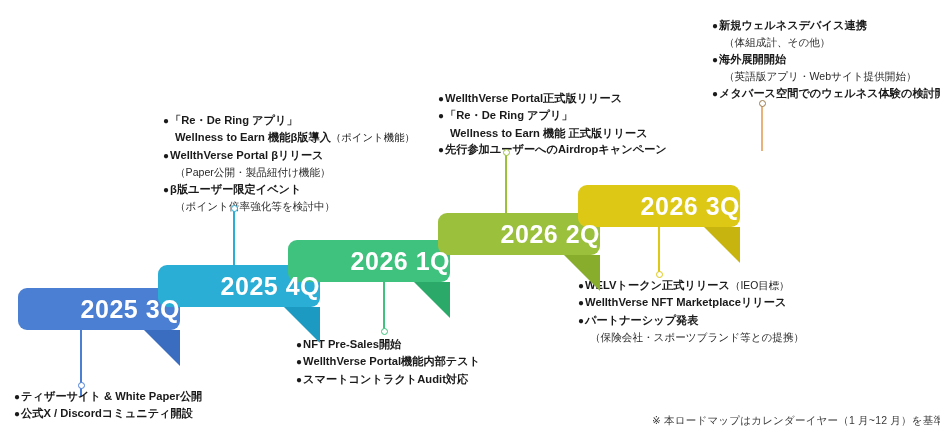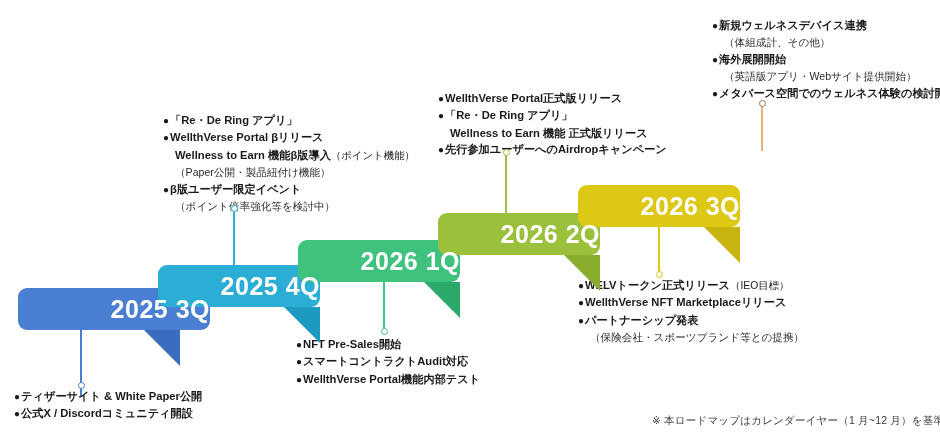--- a/index.html
+++ b/index.html
@@ -156,42 +156,42 @@
   <div class="connector" style="left:505px; top:152px; height:62px; background:#9bc03c;"></div>
   <div class="connector-dot" style="left:502.5px; top:149px; border:1.4px solid #9bc03c;"></div>
 
   <div class="connector" style="left:658px; top:225px; height:50px; background:#ddc816;"></div>
   <div class="connector-dot" style="left:655.5px; top:271px; border:1.4px solid #ddc816;"></div>
 
   <div class="connector" style="left:761px; top:103px; height:48px; background:#e8b27a;"></div>
   <div class="connector-dot" style="left:758.5px; top:100px; border:1.4px solid #9a7a4a;"></div>
 
   <div class="banner" style="left:18px; top:288px; width:162px; height:42px;">
-    <div class="banner-body" style="background:#4a7fd4;padding-left:30px;">
+    <div class="banner-body" style="background:#4a7fd4;">
       <span class="banner-label">2025 3Q</span>
     </div>
     <div class="banner-tail">
       <svg width="36" height="36" viewBox="0 0 36 36">
         <polygon points="0,0 36,0 36,36" fill="#3a6cc0"></polygon>
       </svg>
     </div>
   </div>
 
   <div class="banner" style="left:158px; top:265px; width:162px; height:42px;">
     <div class="banner-body" style="background:#2aaed6;">
       <span class="banner-label">2025 4Q</span>
     </div>
     <div class="banner-tail">
       <svg width="36" height="36" viewBox="0 0 36 36">
         <polygon points="0,0 36,0 36,36" fill="#1c9ac2"></polygon>
       </svg>
     </div>
   </div>
 
-  <div class="banner" style="left:298px; top:240px; width:162px; height:42px;">
+  <div class="banner" style="left:288px; top:240px; width:162px; height:42px;">
     <div class="banner-body" style="background:#3ec27e;">
       <span class="banner-label">2026 1Q</span>
     </div>
     <div class="banner-tail">
       <svg width="36" height="36" viewBox="0 0 36 36">
         <polygon points="0,0 36,0 36,36" fill="#2aa968"></polygon>
       </svg>
     </div>
   </div>
 
@@ -218,31 +218,31 @@
   </div>
 
 
   <div class="notes" style="left:14px; top:388px;">
     <span class="note-line bullet">ティザーサイト &amp; White Paper公開</span>
     <span class="note-line bullet">公式X / Discordコミュニティ開設</span>
   </div>
 
   <div class="notes" style="left:163px; top:112px;">
     <span class="note-line bullet">「Re・De Ring アプリ」</span>
+    <span class="note-line cont"><span>Wellness to Earn 機能β版導入</span><span class="light">（ポイント機能）</span></span>
     <span class="note-line bullet">WellthVerse Portal βリリース</span>
-    <span class="note-line cont"><span>Wellness to Earn 機能β版導入</span><span class="light">（ポイント機能）</span></span>
     <span class="note-line sub">（Paper公開・製品紐付け機能）</span>
     <span class="note-line bullet">β版ユーザー限定イベント</span>
     <span class="note-line sub">（ポイント倍率強化等を検討中）</span>
   </div>
 
   <div class="notes" style="left:296px; top:336px;">
     <span class="note-line bullet">NFT Pre-Sales開始</span>
+    <span class="note-line bullet">WellthVerse Portal機能内部テスト</span>
     <span class="note-line bullet">スマートコントラクトAudit対応</span>
-    <span class="note-line bullet">WellthVerse Portal機能内部テスト</span>
   </div>
 
   <div class="notes" style="left:438px; top:90px;">
     <span class="note-line bullet">WellthVerse Portal正式版リリース</span>
     <span class="note-line bullet">「Re・De Ring アプリ」</span>
     <span class="note-line cont">Wellness to Earn 機能 正式版リリース</span>
     <span class="note-line bullet">先行参加ユーザーへのAirdropキャンペーン</span>
   </div>
 
   <div class="notes" style="left:578px; top:277px;">

